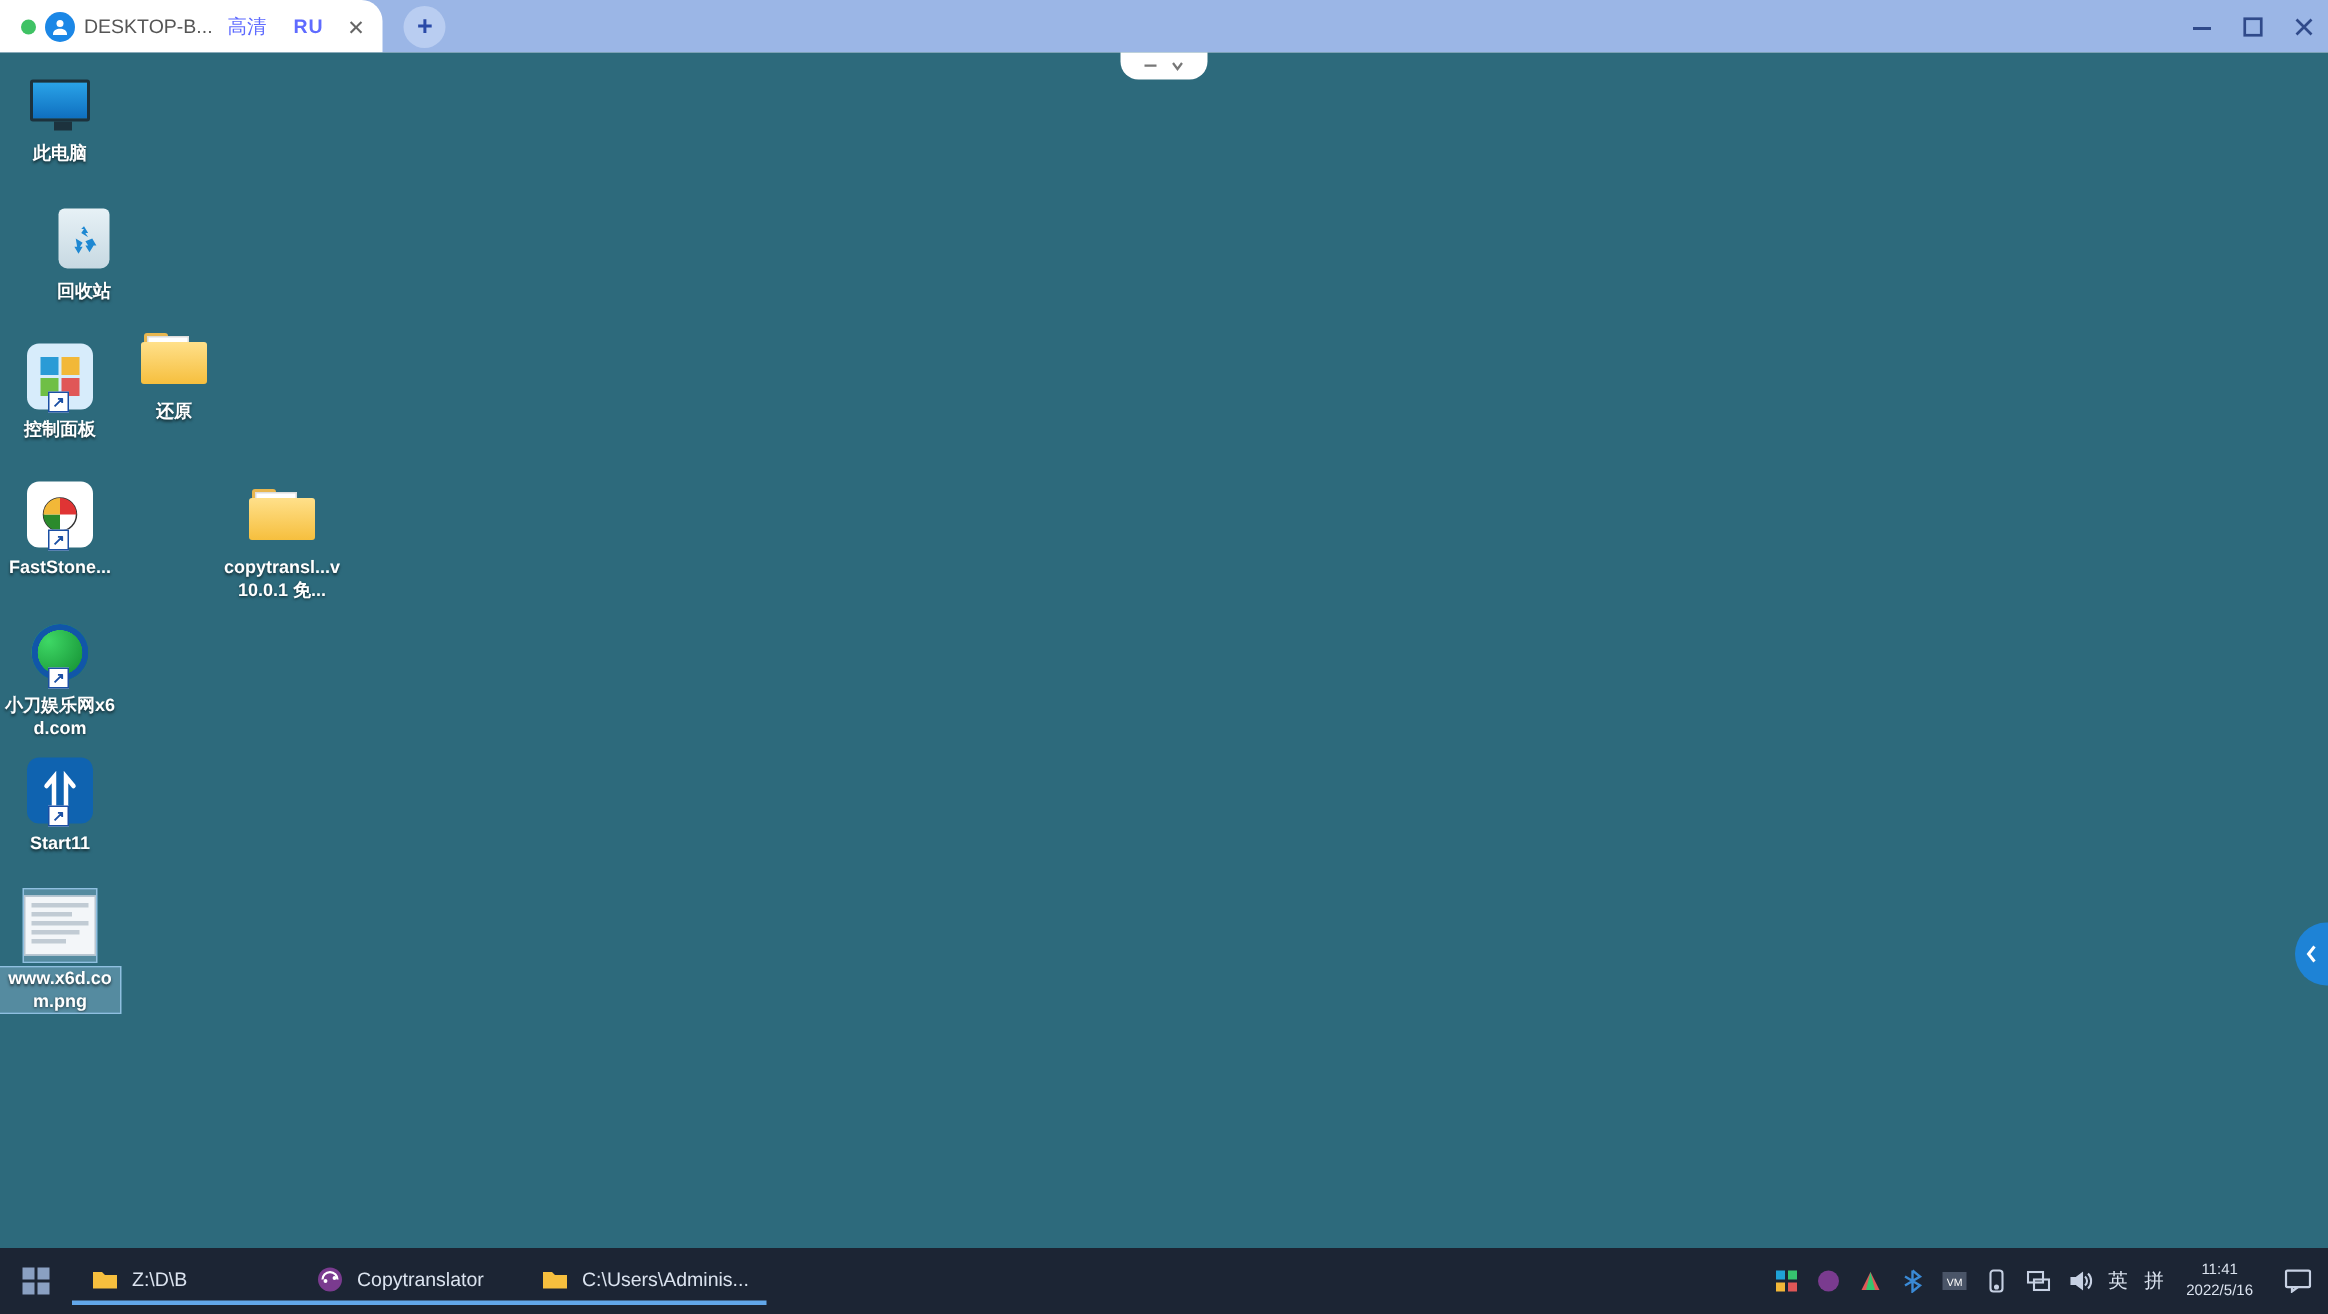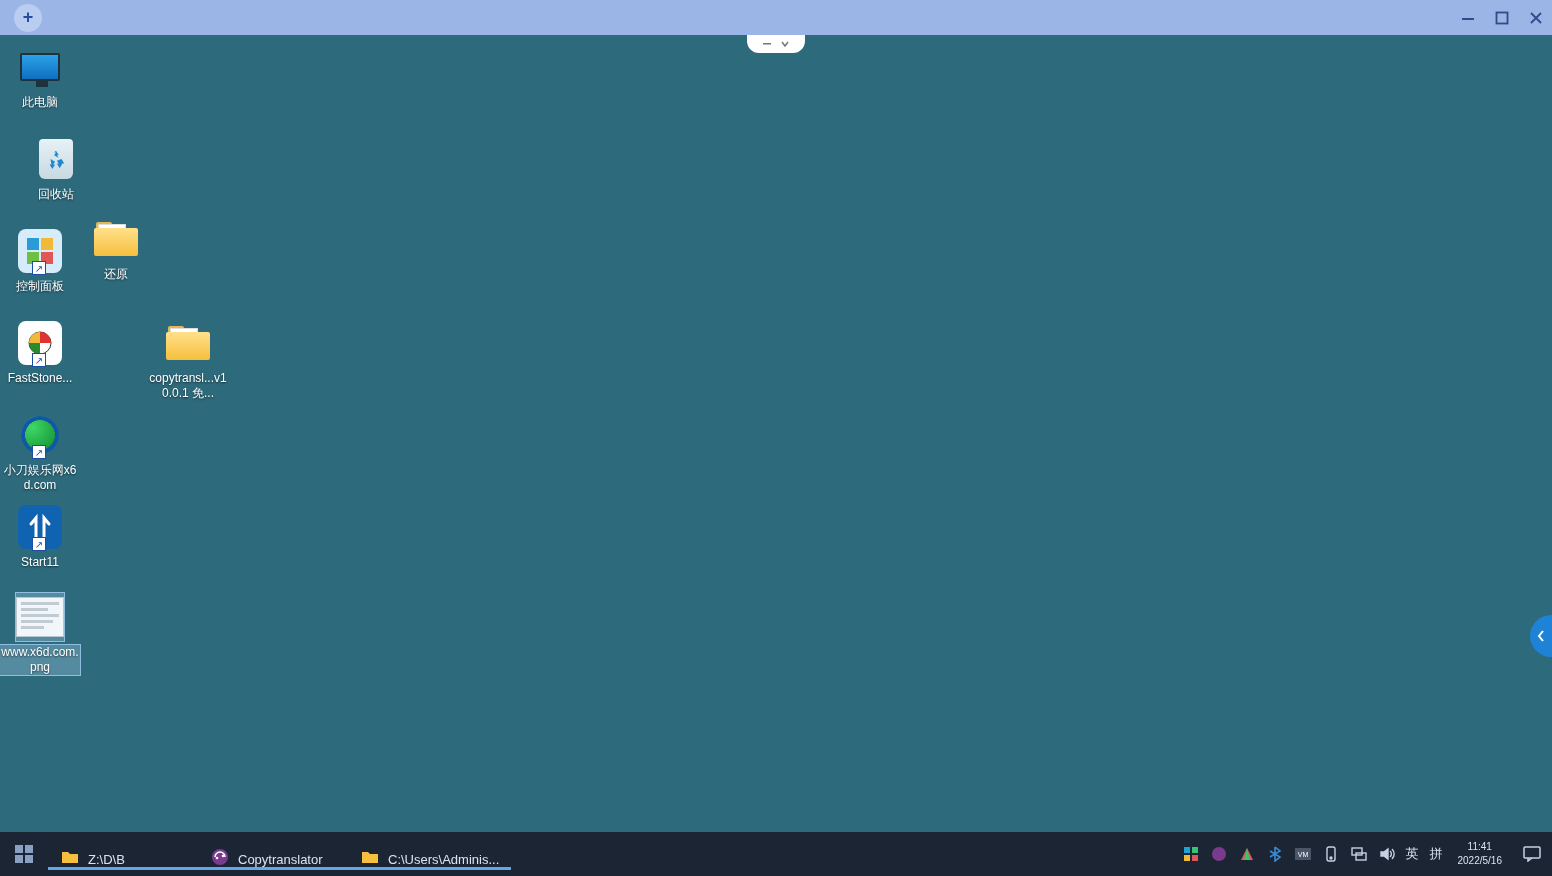--- a/index.html
+++ b/index.html
@@ -32,20 +32,21 @@
   background: #b9cdf1; display: flex; align-items: center; justify-content: center;
   color: #2a4aa8; font-size: 18px; font-weight: 600; cursor: pointer;
 }
 .winctrl { position: absolute; right: 6px; top: 0; height: 35px; display: flex; align-items: center; gap: 14px; color: #304a8a;}
 .winctrl span { cursor: pointer; display:inline-flex; align-items:center; justify-content:center; width:20px; height:20px;}
 
 
 .desktop {
   position: absolute; left: 0; right: 0; top: 35px; bottom: 44px;
   background: #2d6a7c;
+  font-weight: bold;
 }
 .pulldown {
   position: absolute; top: 0; left: 50%; transform: translateX(-50%);
   width: 58px; height: 18px; background: #fff; border-bottom-left-radius: 12px; border-bottom-right-radius: 12px;
   display:flex; align-items:center; justify-content:center; gap:8px; color:#666; font-size:12px;
   cursor: pointer;
 }
 .sidebtn {
   position: absolute; right: 0; top: 580px; width: 22px; height: 42px;
   background:#1e83d6; border-top-left-radius:22px; border-bottom-left-radius:22px;
@@ -62,21 +63,21 @@
   border:1px solid #1b4fa4; display:flex; align-items:center; justify-content:center; font-size:10px; color:#1b4fa4;
 }
 
 
 .taskbar {
   position:absolute; left:0; right:0; bottom:0; height:44px; background:#1c2534;
   display:flex; align-items:center; color:#dbe3ef; font-size:13px;
 }
 .start { width:48px; height:44px; display:flex; align-items:center; justify-content:center; cursor:pointer;}
 .tbtn {
-  display:flex; align-items:flex-end; gap:8px; padding:0 12px; height:32px; min-width:150px; max-width:170px;
+  display:flex; align-items:center; gap:8px; padding:0 12px; height:32px; min-width:150px; max-width:170px;
   cursor:pointer;
 }
 .tbtn.active { border-bottom: 3px solid #62a7ea; padding-bottom: 0; }
 .tbtn .ticon { width:20px; height:20px; display:flex; align-items:center; justify-content:center; }
 .tbtn .tlabel { white-space:nowrap; overflow:hidden; text-overflow:ellipsis; }
 .spacer { flex:1; }
 .tray { display:flex; align-items:center; gap:10px; padding:0 4px; }
 .tray .ti { width:18px; height:18px; display:flex; align-items:center; justify-content:center; color:#c7d1e3; cursor:pointer;}
 .tray .ime { font-size:13px; letter-spacing:1px; cursor:pointer;}
 .clock { text-align:center; font-size:10px; line-height:14px; padding:0 10px; cursor:pointer;}
@@ -94,20 +95,33 @@
 .globe { width:38px; height:38px; border-radius:50%; background:radial-gradient(circle at 30% 30%, #3ed865, #0b7f28); position:relative; overflow:hidden;}
 .globe::before{content:""; position:absolute; inset:0; background:radial-gradient(circle at 50% 50%, transparent 55%, #1156a8 56%);}         
 .square { width:44px; height:44px; border-radius:8px; display:flex; align-items:center; justify-content:center;}
 .thumb { width:50px; height:40px; background:#f3f6f9; border:1px solid #b9c6d1; padding:4px; display:flex; flex-direction:column; gap:3px;}
 .thumb .ln{height:3px; background:#c1cbd4;}
 </style>
 </head>
 <body>
 
 <div class="tabbar">
+  <div class="tab">
+    <span class="dot"></span>
+    <span class="avatar">
+      <svg viewBox="0 0 24 24" fill="#fff">
+          <circle cx="12" cy="8" r="4"></circle>
+          <path d="M4 20c0-4 4-6 8-6s8 2 8 6v1H4z"></path>
+        </svg>
+    </span>
+    <span>DESKTOP-B...</span>
+    <span class="quality">高清</span>
+    <span class="ru">RU</span>
+    <span class="close">✕</span>
+  </div>
   <div class="newtab">+</div>
   <div class="winctrl">
     <span>
         <svg width="14" height="14" viewBox="0 0 14 14">
           <rect x="1" y="7" width="12" height="2" fill="#304a8a"></rect>
         </svg>
       </span>
     <span>
         <svg width="14" height="14" viewBox="0 0 14 14">
           <rect x="1.5" y="1.5" width="11" height="11" fill="none" stroke="#304a8a" stroke-width="1.8"></rect>

